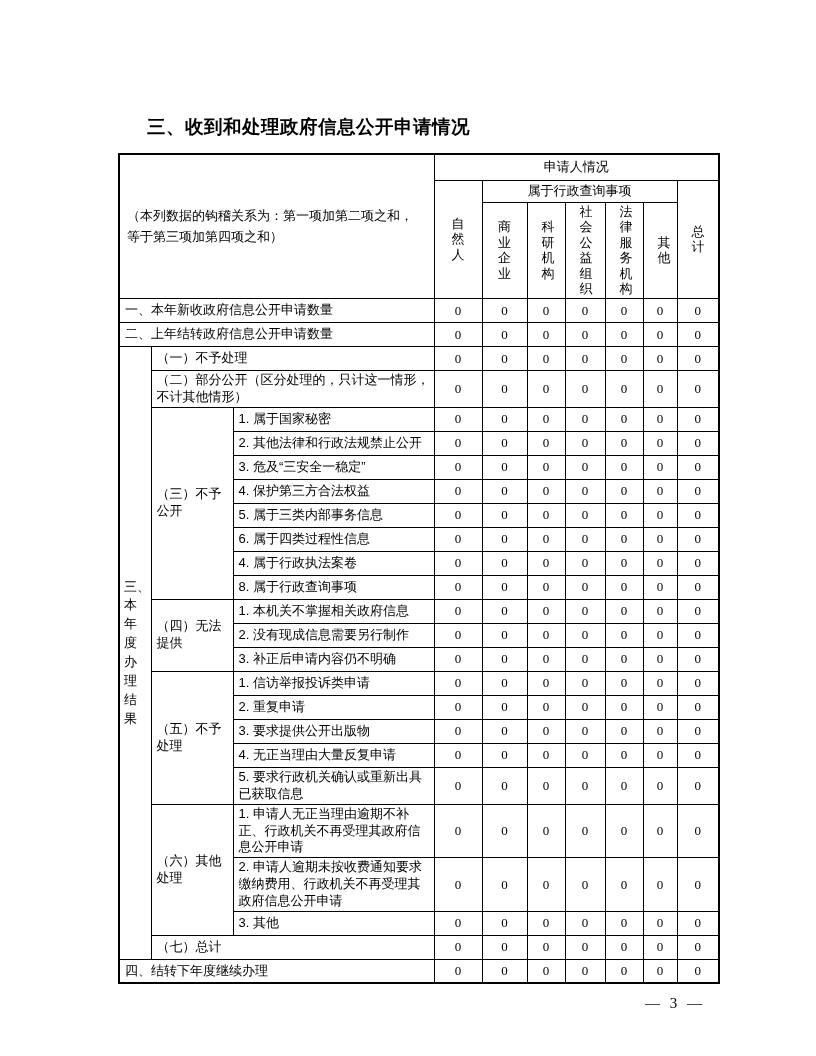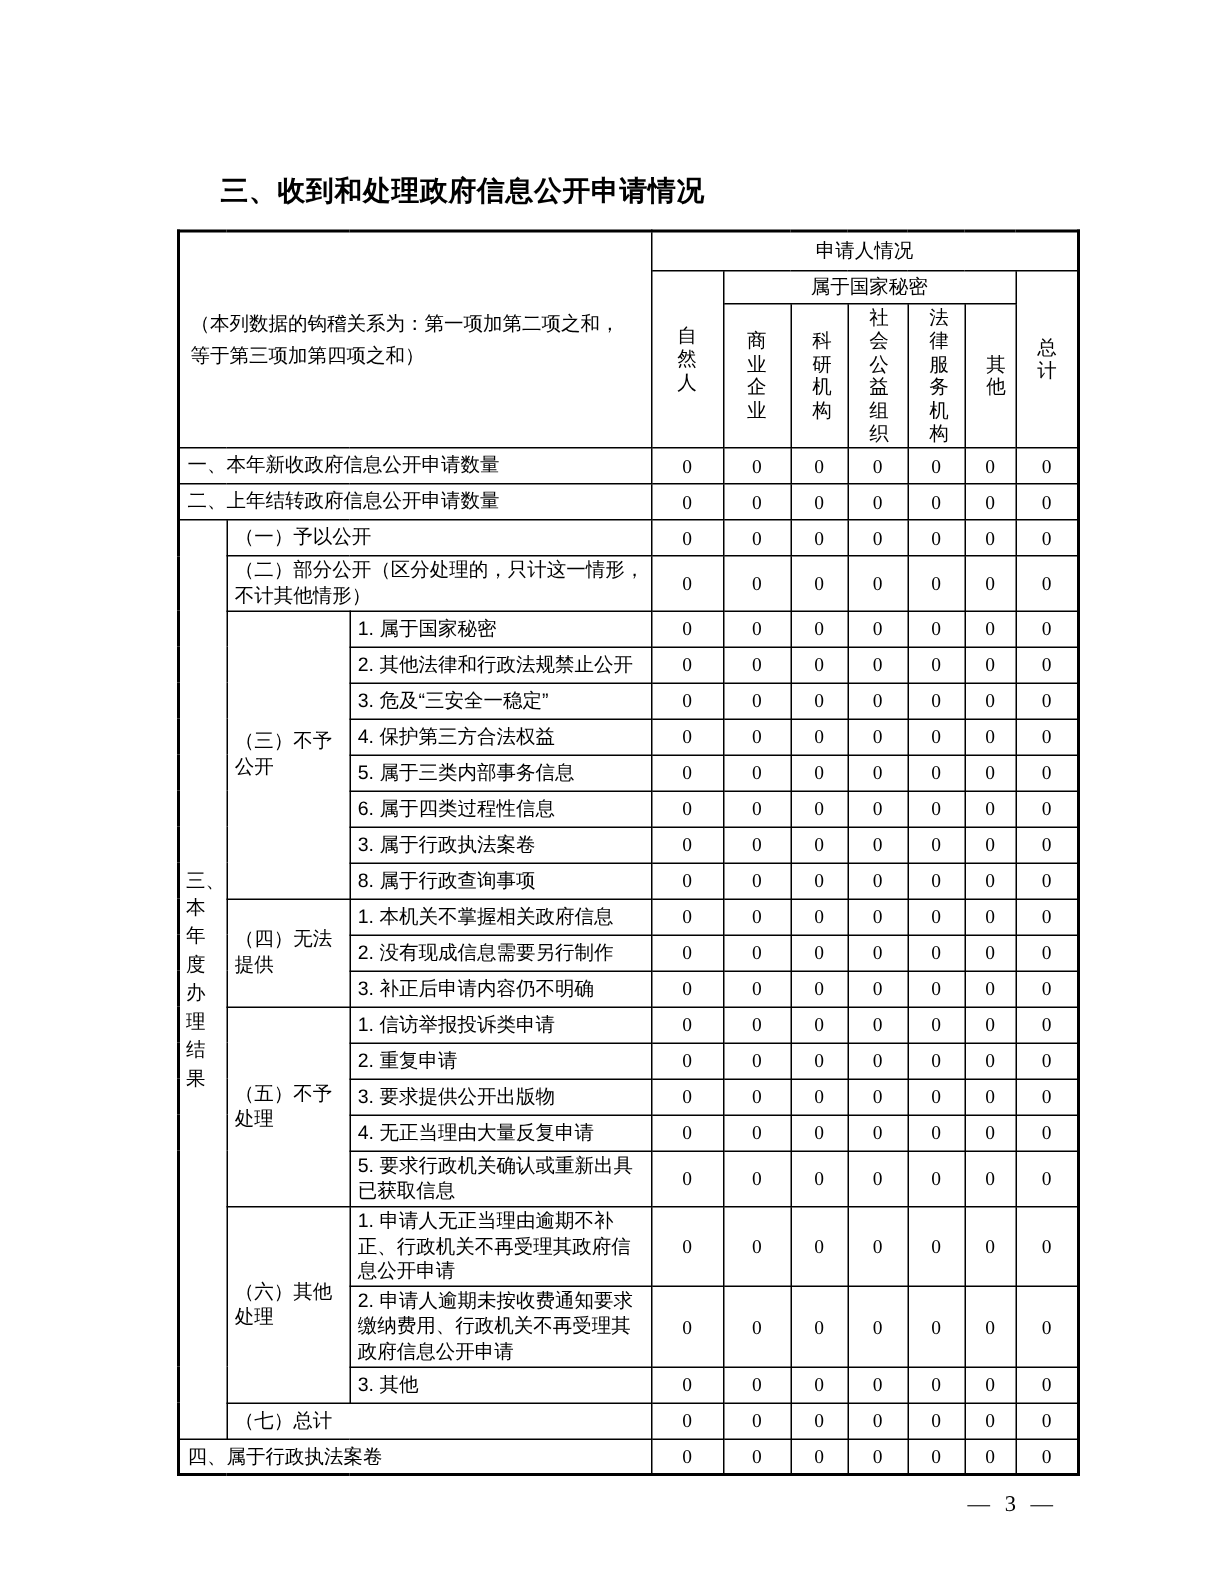--- a/index.html
+++ b/index.html
@@ -108,21 +108,21 @@
         <col style="width: 34px;">
         <col style="width: 42px;">
       </colgroup>
       <thead>
         <tr class="hr0">
           <th colspan="3" rowspan="3" class="note">（本列数据的钩稽关系为：第一项加第二项之和，等于第三项加第四项之和）</th>
           <th colspan="7" class="center">申请人情况</th>
         </tr>
         <tr class="hr1">
           <th rowspan="2" class="center">自然人</th>
-          <th colspan="5" class="center">属于国家秘密</th>
+          <th colspan="5" class="center">属于行政查询事项</th>
           <th rowspan="2" class="center">总计</th>
         </tr>
         <tr class="hr2">
           <th class="center">商业企业</th>
           <th class="center">科研机构</th>
           <th class="center">社会公益组织</th>
           <th class="center">法律服务机构</th>
           <th class="center">其他</th>
         </tr>
       </thead>
@@ -142,21 +142,21 @@
           <td class="val">0</td>
           <td class="val">0</td>
           <td class="val">0</td>
           <td class="val">0</td>
           <td class="val">0</td>
           <td class="val">0</td>
           <td class="val">0</td>
         </tr>
         <tr>
           <td rowspan="22" class="vlabel">三、本年度办理结果</td>
-          <td colspan="2" class="label">（一）予以公开</td>
+          <td colspan="2" class="label">（一）不予处理</td>
           <td class="val">0</td>
           <td class="val">0</td>
           <td class="val">0</td>
           <td class="val">0</td>
           <td class="val">0</td>
           <td class="val">0</td>
           <td class="val">0</td>
         </tr>
         <tr>
           <td colspan="2" class="label">（二）部分公开（区分处理的，只计这一情形，不计其他情形）</td>
@@ -223,21 +223,21 @@
           <td class="label">6. 属于四类过程性信息</td>
           <td class="val">0</td>
           <td class="val">0</td>
           <td class="val">0</td>
           <td class="val">0</td>
           <td class="val">0</td>
           <td class="val">0</td>
           <td class="val">0</td>
         </tr>
         <tr>
-          <td class="label">3. 属于行政执法案卷</td>
+          <td class="label">4. 属于行政执法案卷</td>
           <td class="val">0</td>
           <td class="val">0</td>
           <td class="val">0</td>
           <td class="val">0</td>
           <td class="val">0</td>
           <td class="val">0</td>
           <td class="val">0</td>
         </tr>
         <tr>
           <td class="label">8. 属于行政查询事项</td>
@@ -366,21 +366,21 @@
           <td colspan="2" class="label">（七）总计</td>
           <td class="val">0</td>
           <td class="val">0</td>
           <td class="val">0</td>
           <td class="val">0</td>
           <td class="val">0</td>
           <td class="val">0</td>
           <td class="val">0</td>
         </tr>
         <tr>
-          <td colspan="3" class="label">四、属于行政执法案卷</td>
+          <td colspan="3" class="label">四、结转下年度继续办理</td>
           <td class="val">0</td>
           <td class="val">0</td>
           <td class="val">0</td>
           <td class="val">0</td>
           <td class="val">0</td>
           <td class="val">0</td>
           <td class="val">0</td>
         </tr>
       </tbody>
     </table>

